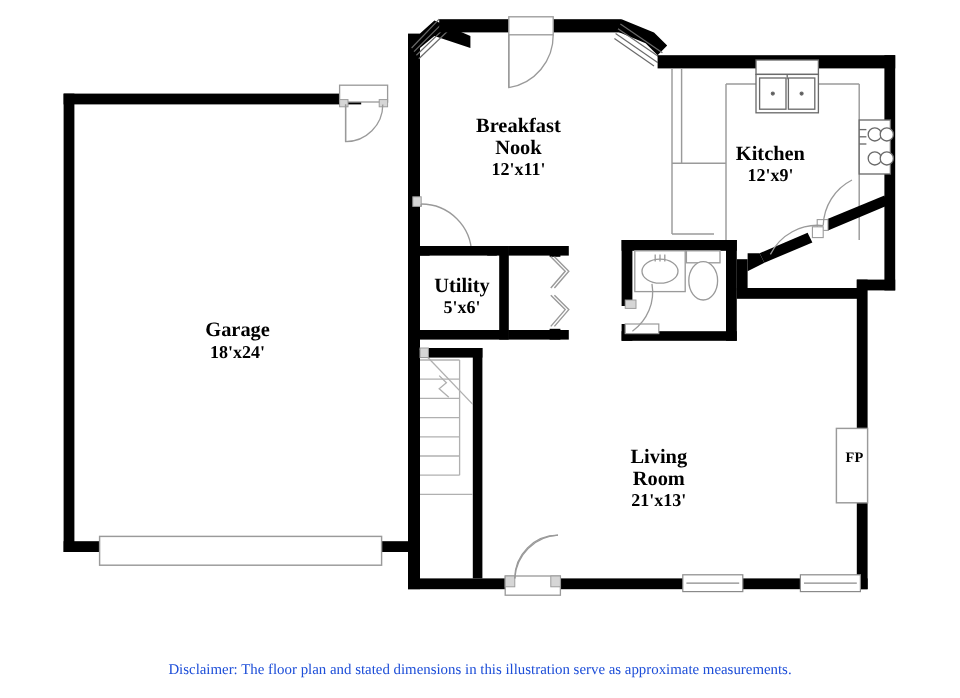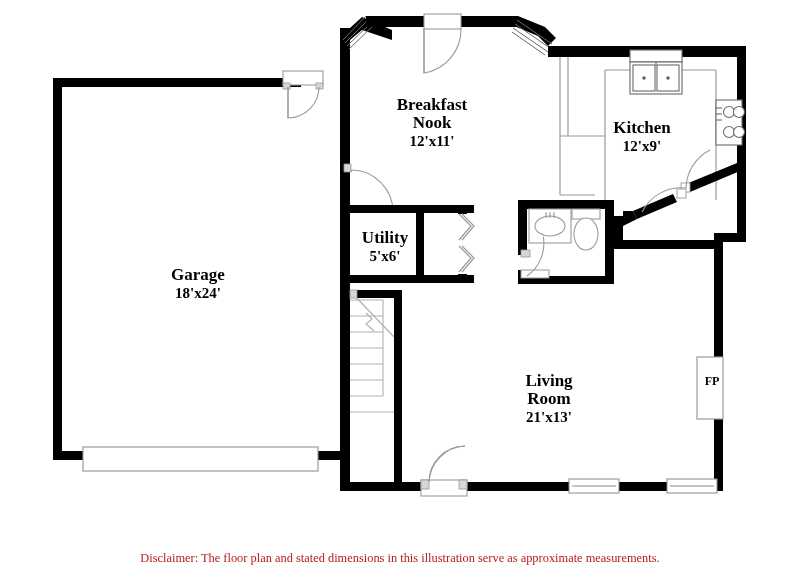--- a/index.html
+++ b/index.html
@@ -48,21 +48,21 @@
     text-anchor: middle;
   }
   .disclaimer {
     position: absolute;
     left: 0;
     right: 0;
     bottom: 14px;
     text-align: center;
     font-family: "Liberation Serif", serif;
     font-size: 12.4px;
-    color: #b91c1c;
+    color: #1d4ed8;
     line-height: 1.45;
   }
   .disclaimer div { white-space: nowrap; }
 </style>
 </head>
 <body>
 
 <div id="plan-root">
 
   <svg id="floorplan-svg" viewBox="0 0 800 582">

